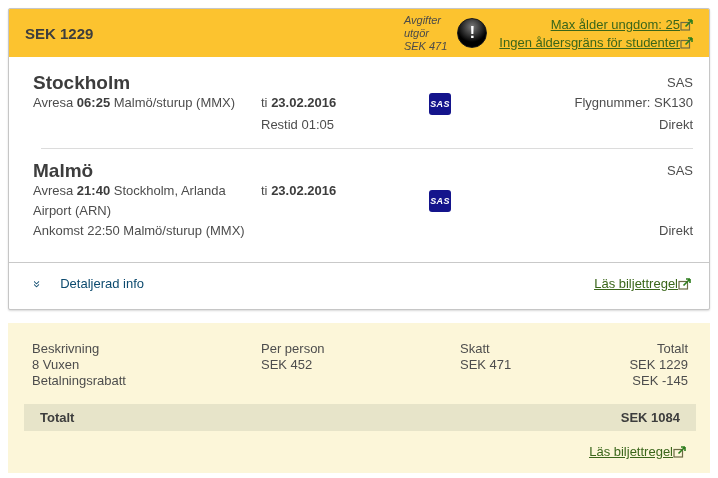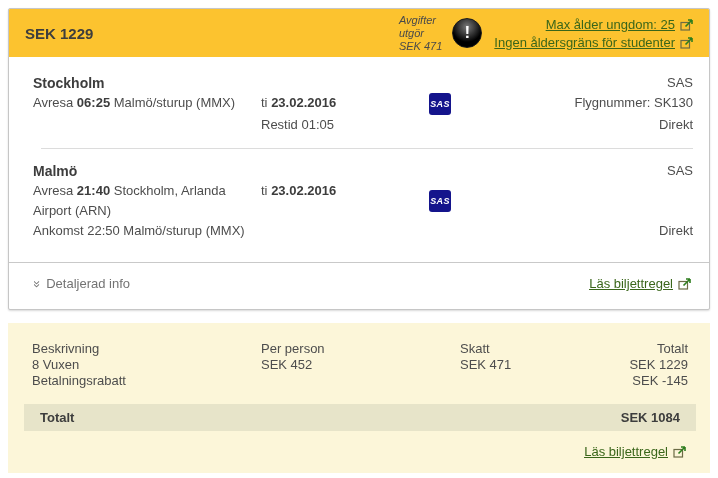--- a/index.html
+++ b/index.html
@@ -39,54 +39,54 @@
     border-radius:50%;
     background:radial-gradient(circle at 50% 28%, #7a7a7a, #000 62%);
     border:1px solid #1a1a1a;
     color:#fff; font-weight:bold; font-size:17px;
     display:flex; align-items:center; justify-content:center;
     margin-right:12px; cursor:pointer;
   }
   .header-links { display:flex; flex-direction:column; align-items:flex-end; gap:3px; }
   .green-link {
     color:#3A661A; text-decoration:underline; cursor:pointer;
-    display:inline-flex; align-items:center; gap:5px; white-space:nowrap;
+    display:inline-flex; align-items:center; white-space:nowrap;
   }
   .ext-icon { flex:0 0 auto; display:inline-block; }
 
   
   .segments { padding:4px 16px 0 24px; }
   .segment { padding:12px 0 11px 0; }
   .seg-grid {
     display:grid;
     grid-template-columns:1fr 168px 62px 202px;
     line-height:20px;
   }
-  .city { font-weight:bold; font-size:14px; color:#3d3d3d; }
+  .city { font-weight:bold; font-size:19px; color:#3d3d3d; }
   .r { text-align:right; }
   .logo-cell { display:flex; align-items:center; }
   .sas-logo {
     width:22px; height:22px;
     background:#14148C; border-radius:3px;
     color:#fff; font-style:italic; font-weight:bold; font-size:9px;
     display:flex; align-items:center; justify-content:center;
     letter-spacing:.3px;
   }
   .seg-divider { border:0; border-top:1px solid #dcdcdc; margin:2px 0 0 8px; }
 
   
   .card-footer {
     border-top:1px solid #c9c9c9;
     display:flex; justify-content:space-between; align-items:center;
     padding:13px 16px 18px 24px;
     margin-top:10px;
   }
   .details-toggle {
-    color:#737373; cursor:pointer;
-    display:inline-flex; align-items:center; gap:6px;
+    color:#0c4a6e; cursor:pointer;
+    display:inline-flex; align-items:center; gap:20px;
   }
   .chev { display:inline-block; transform:rotate(90deg); font-size:13px; line-height:10px; }
 
   
   .summary {
     margin:0 8px;
     background:#FCF6D9;
     padding:18px 22px 14px 24px;
   }
   .sum-grid {

